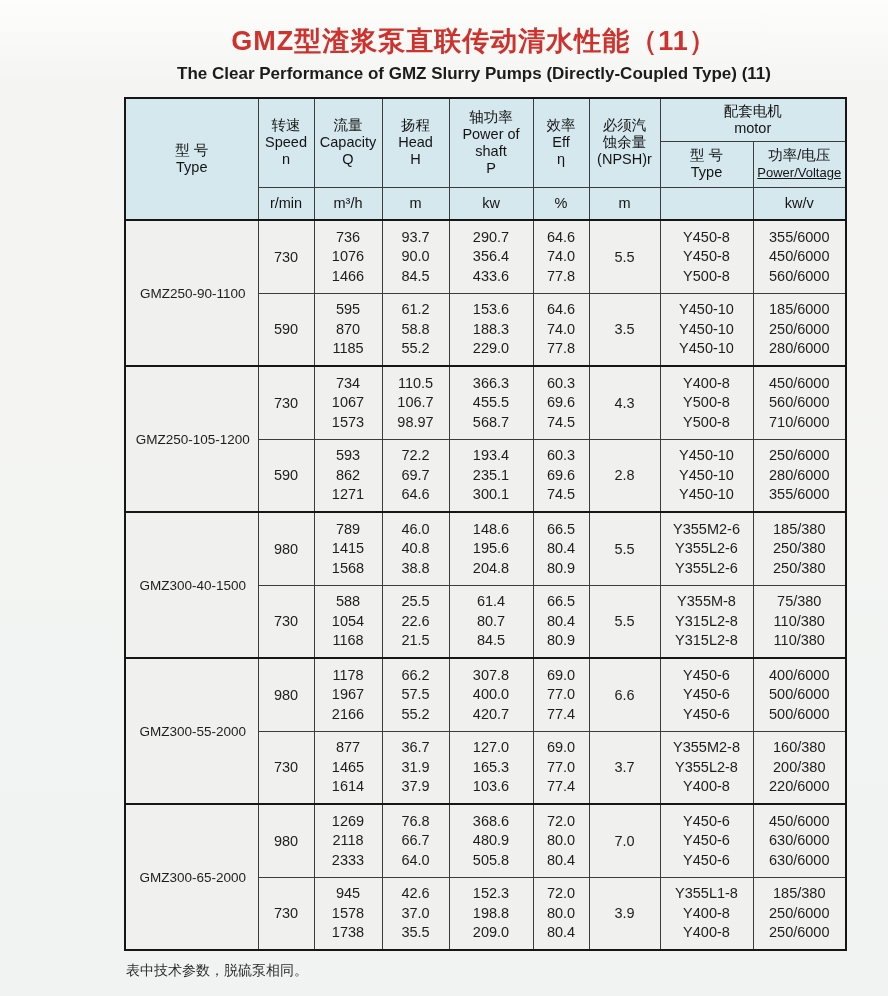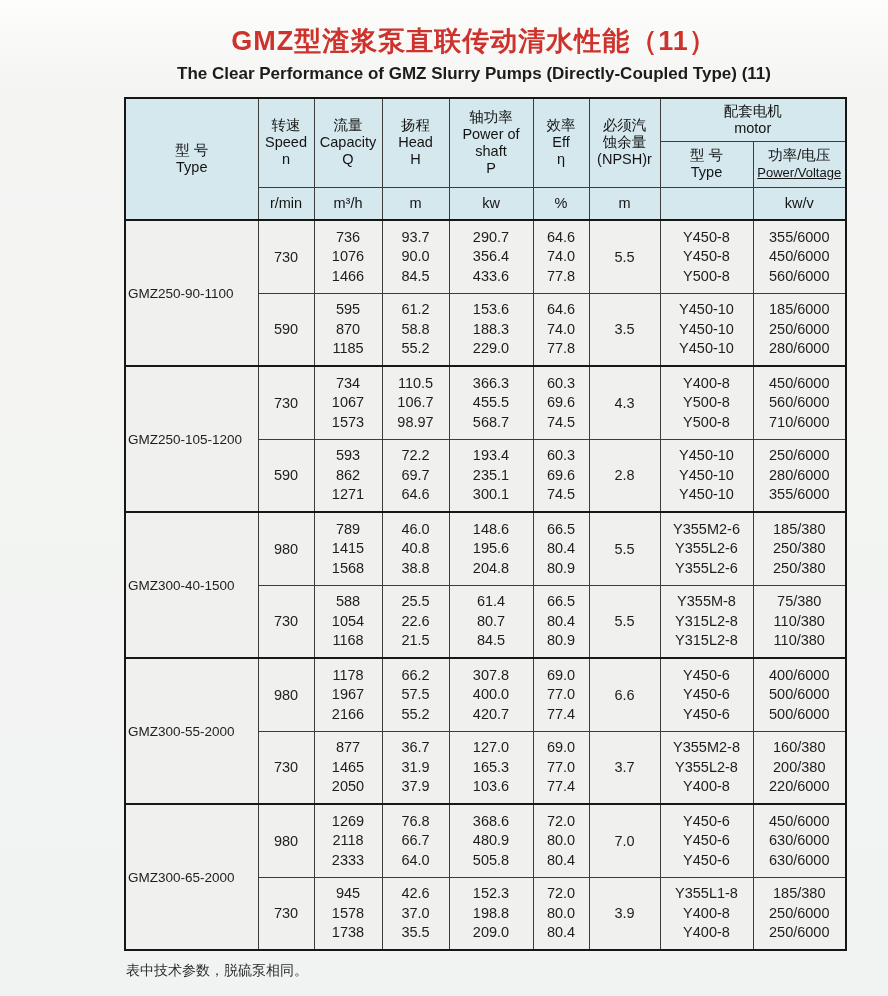--- a/index.html
+++ b/index.html
@@ -30,21 +30,21 @@
     background:#d5e8ee;font-weight:400;color:#141414;font-size:14.5px;
   }
   tr.h1{height:43px;}
   tr.h2{height:46px;}
   tr.units{height:33px;}
   .hline{line-height:17px;}
   tbody td{background:#f0f1ef;font-size:14.5px;color:#1d1d1d;}
   tbody tr{height:73px;}
   tbody tr.block-start td{border-top:2px solid #161616;margin-top:28px;}
   .line{line-height:19.5px;}
-  .model-cell{text-align:left;padding-left:2px;font-size:13.5px;letter-spacing:0;}
+  .model-cell{text-align:center;padding-left:2px;font-size:13.5px;letter-spacing:0;}
   .motor-power-hline{font-size:13px;line-height:17px;text-decoration:underline;}
   .footnote{margin:11px 0 0 86px;font-size:14px;color:#2d2d2d;}
 </style>
 </head>
 <body>
 
 <div class="page">
   <div class="title">GMZ型渣浆泵直联传动清水性能（11）</div>
   <div class="subtitle">The Clear Performance of GMZ Slurry Pumps (Directly-Coupled Type) (11)</div>
 
@@ -364,21 +364,21 @@
             <div class="line">400/6000</div>
             <div class="line">500/6000</div>
             <div class="line">500/6000</div>
           </td>
         </tr>
         <tr class="block-half">
           <td class="speed-cell">730</td>
           <td>
             <div class="line">877</div>
             <div class="line">1465</div>
-            <div class="line">2050</div>
+            <div class="line">1614</div>
           </td>
           <td>
             <div class="line">36.7</div>
             <div class="line">31.9</div>
             <div class="line">37.9</div>
           </td>
           <td>
             <div class="line">127.0</div>
             <div class="line">165.3</div>
             <div class="line">103.6</div>

